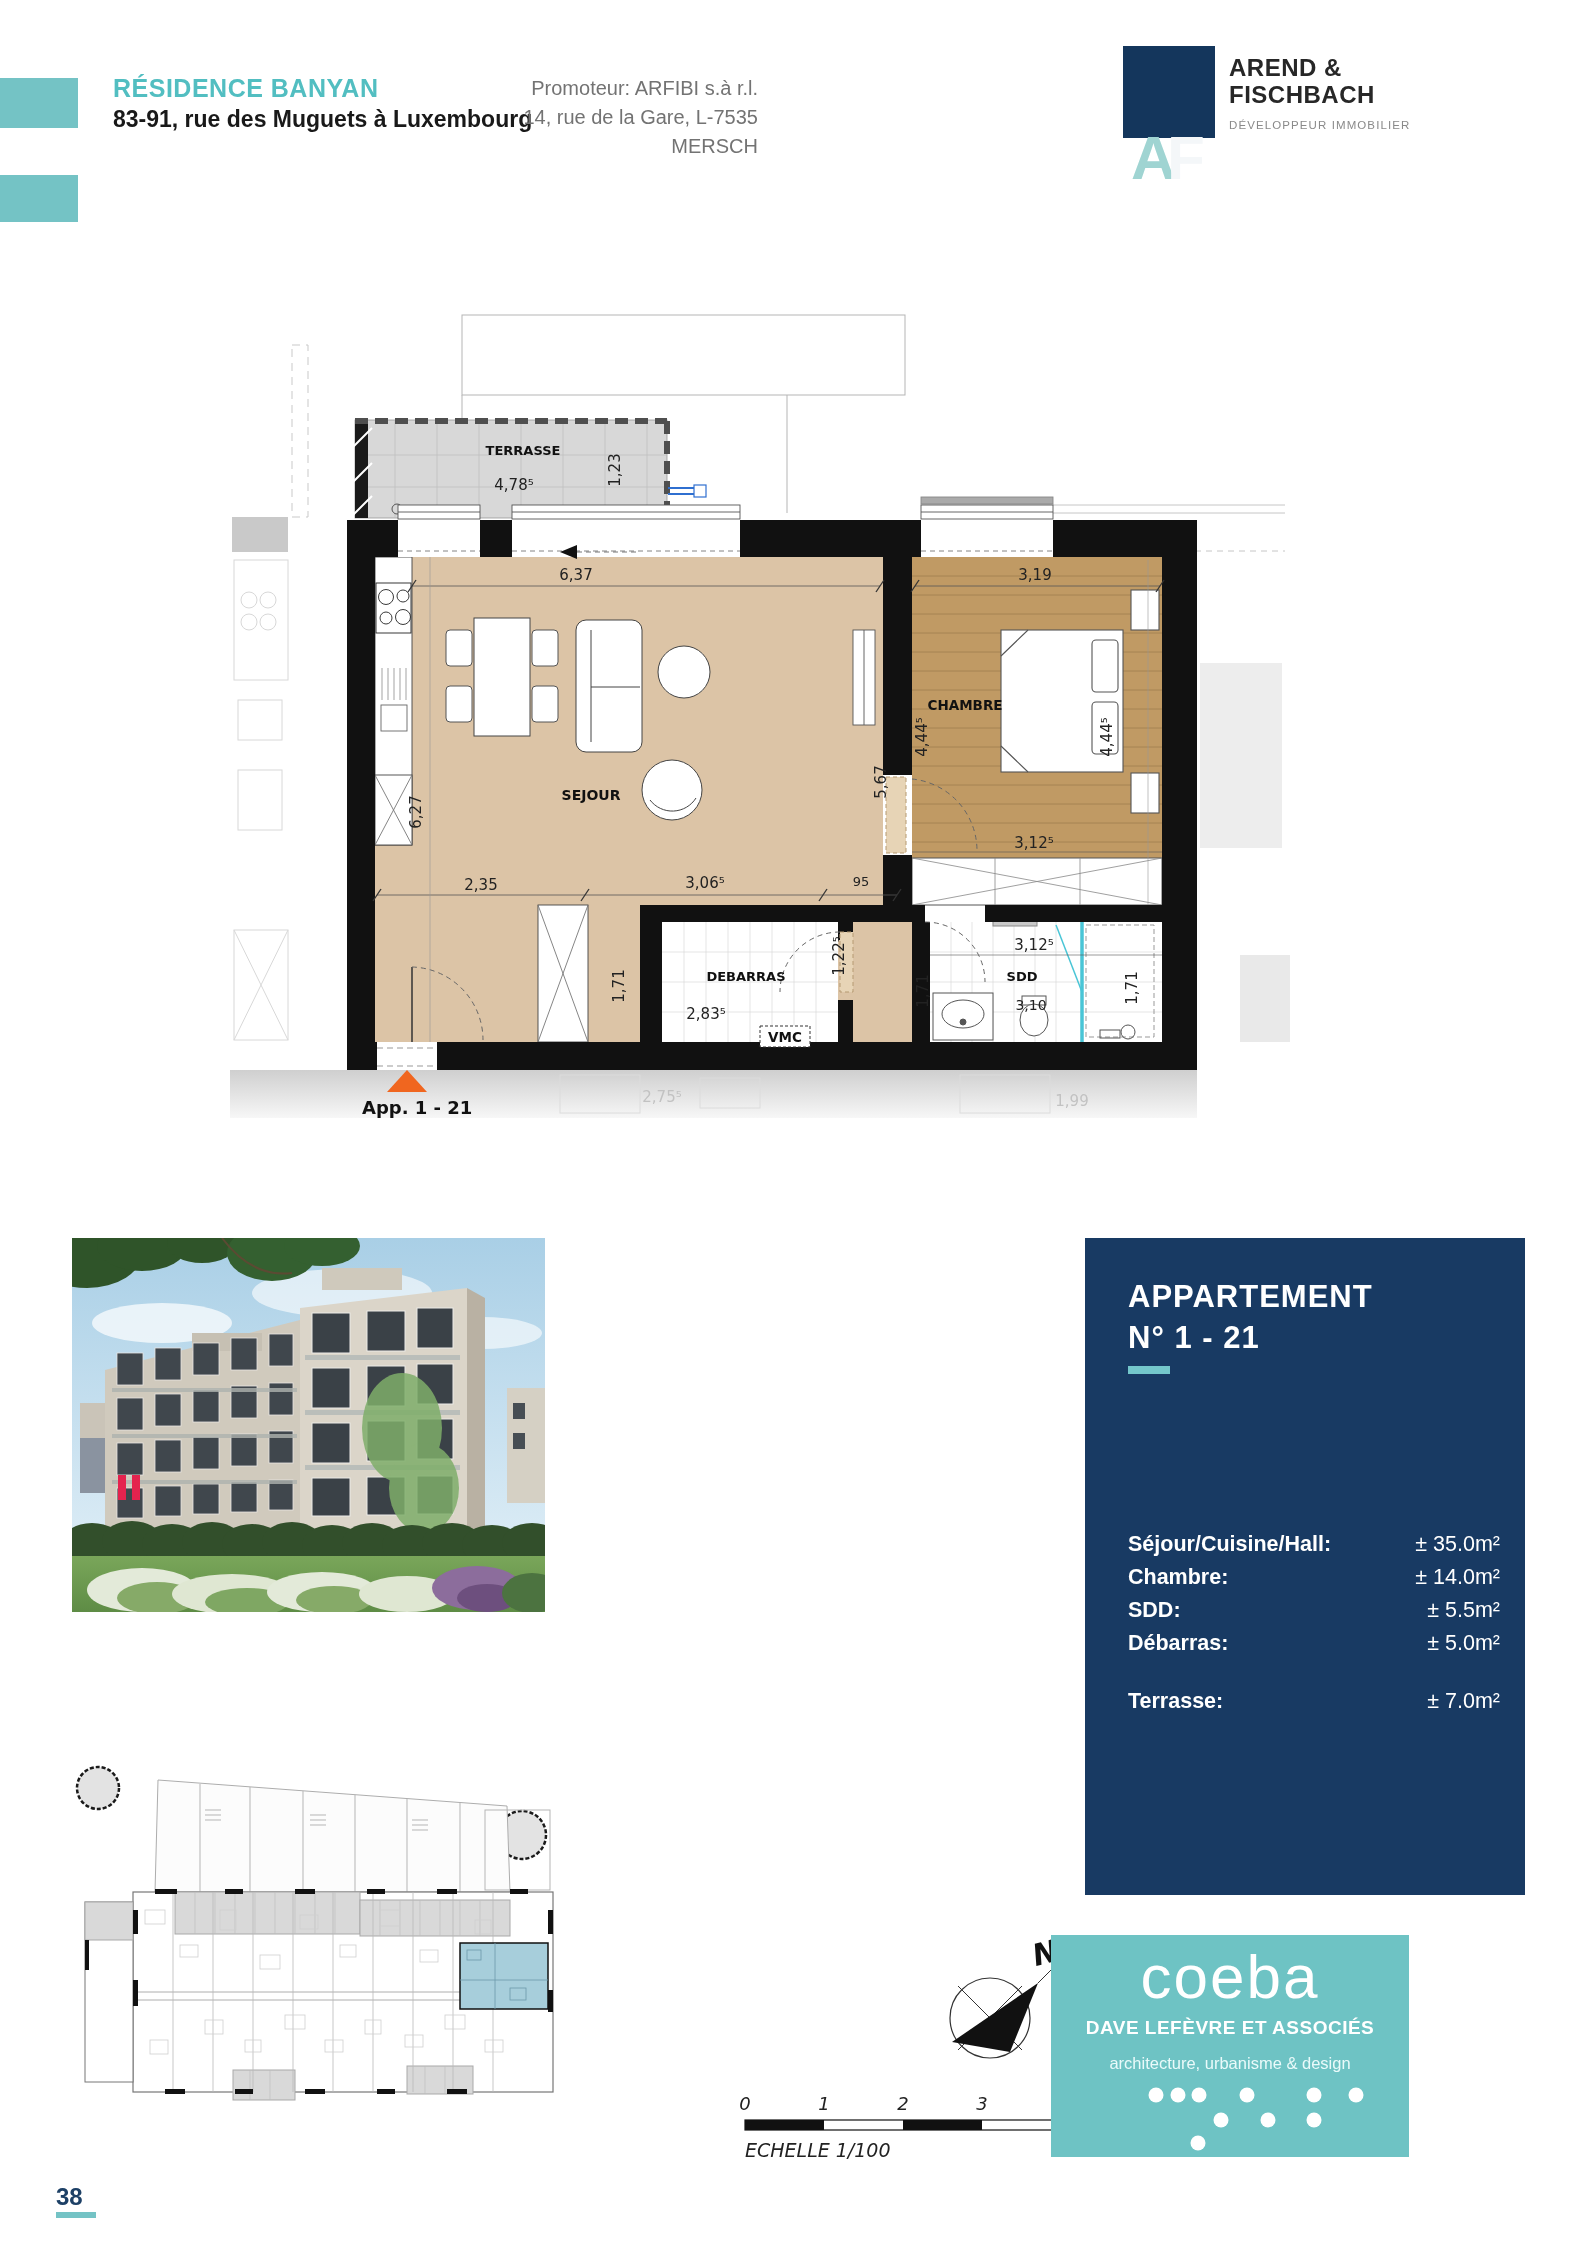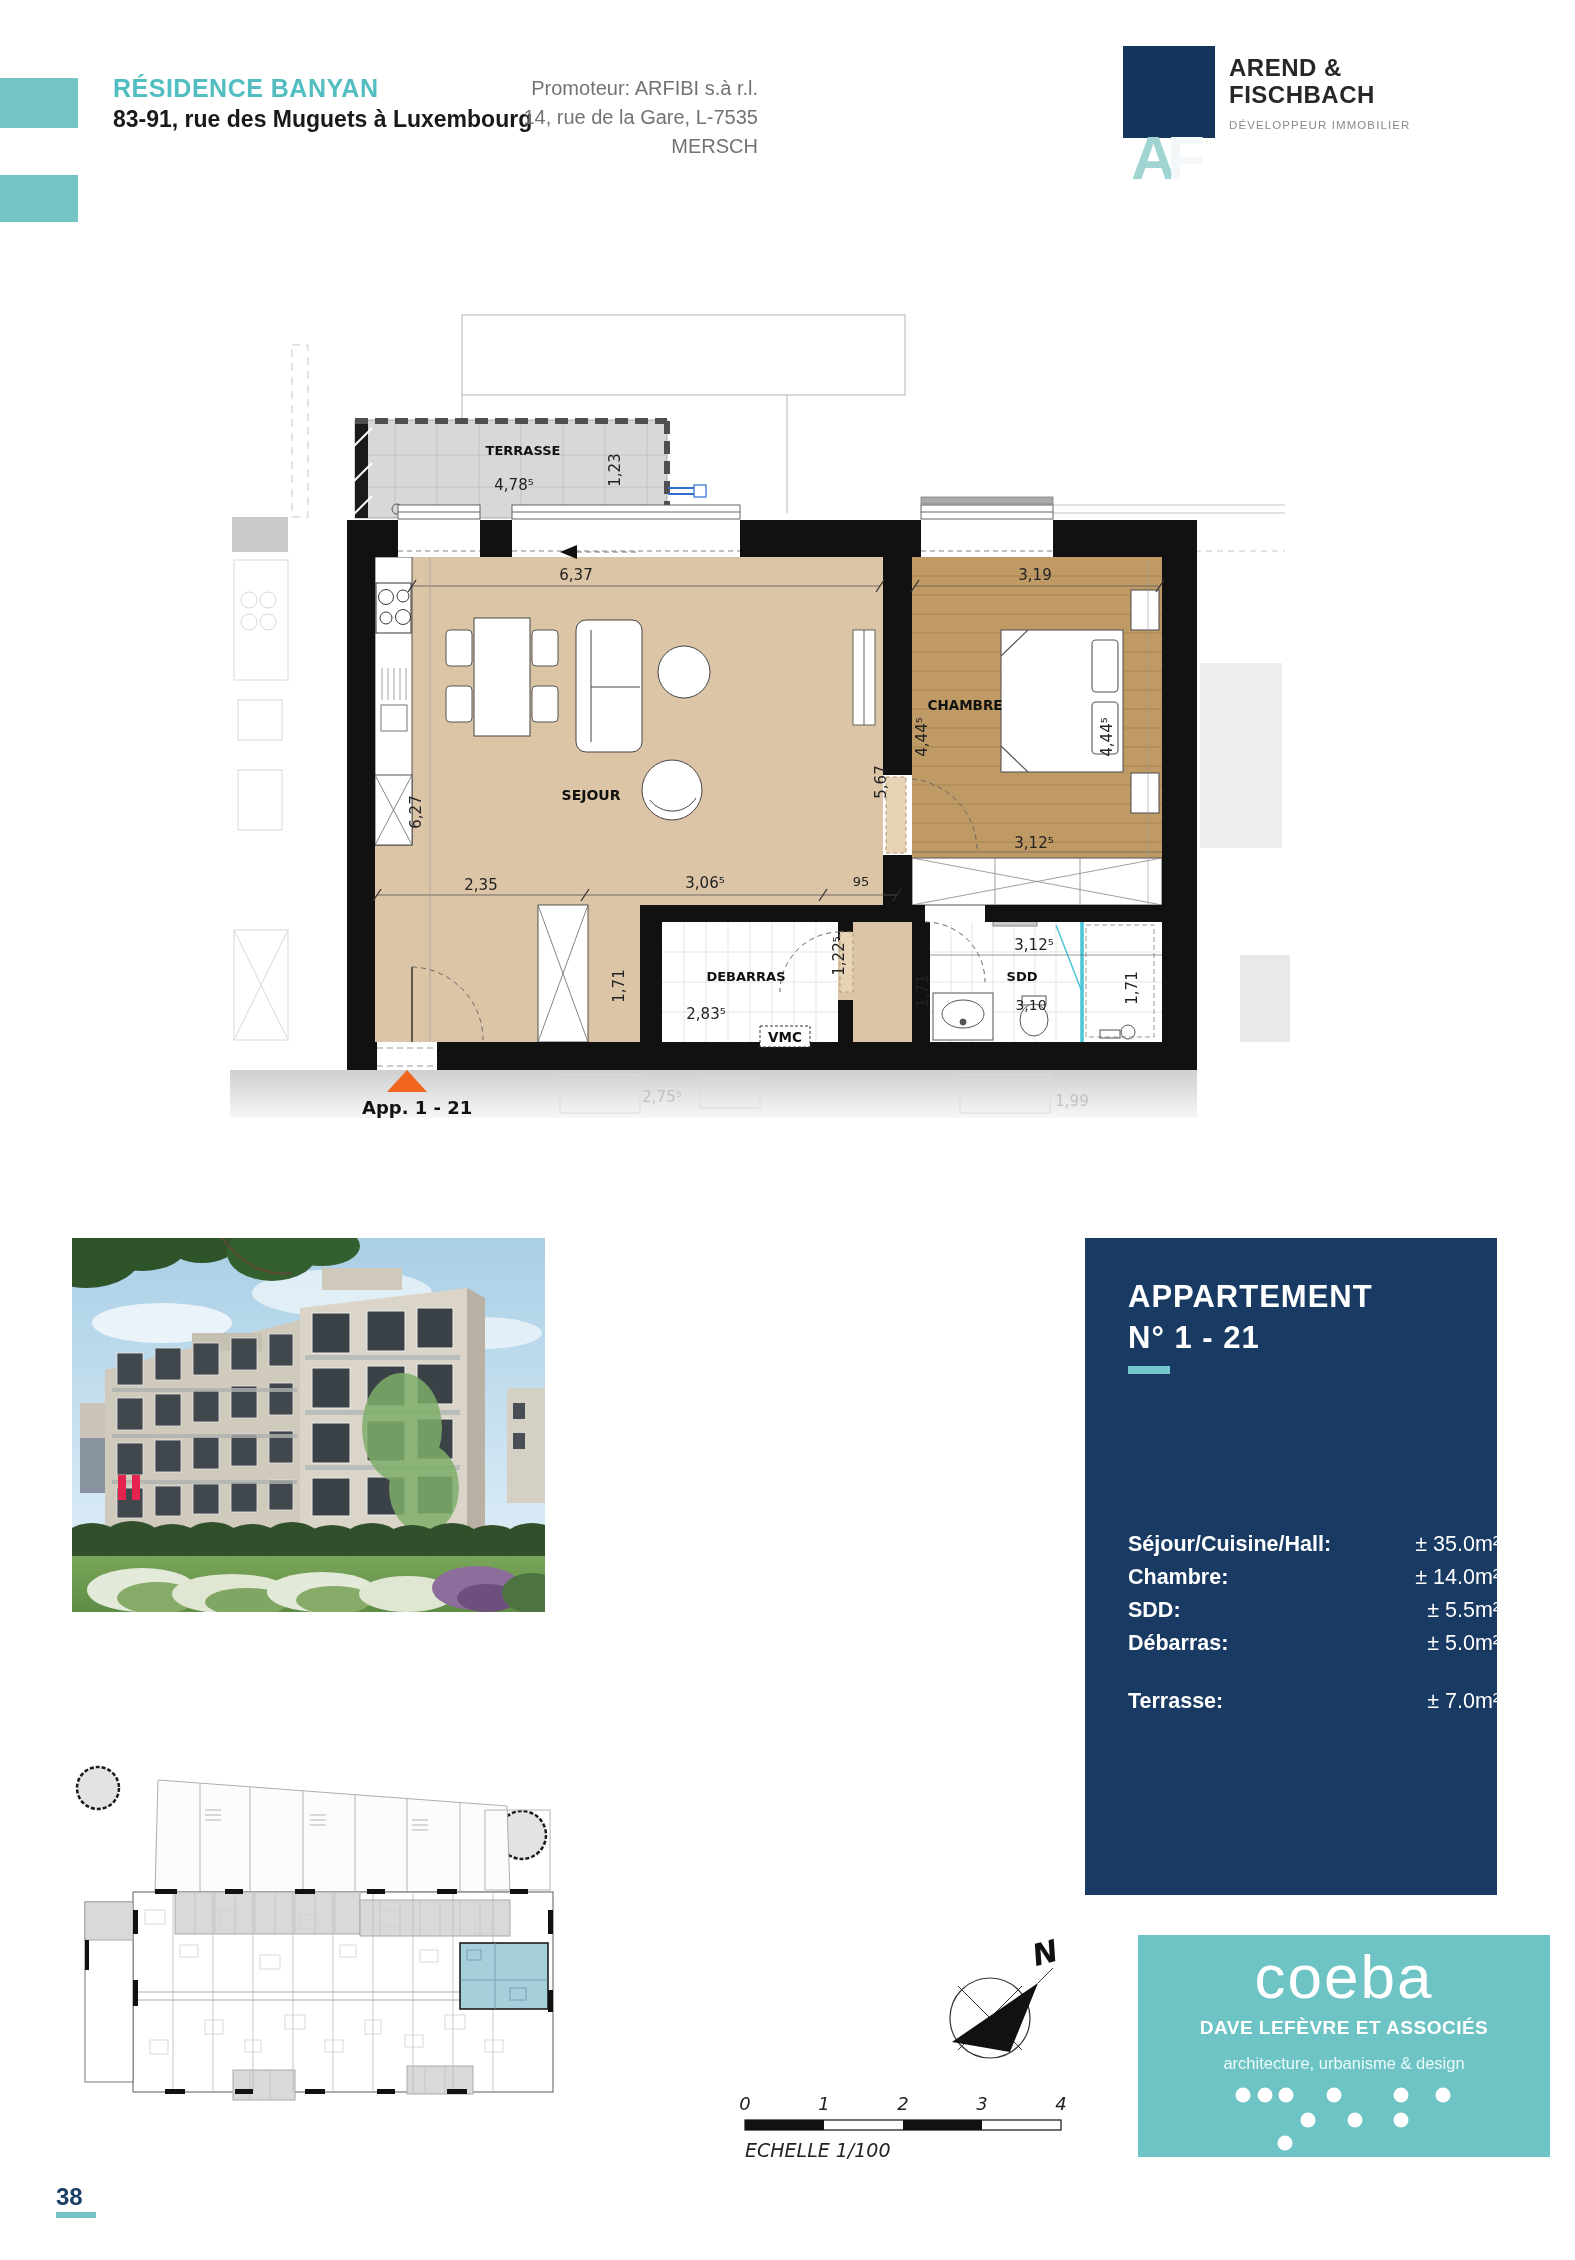--- a/index.html
+++ b/index.html
@@ -8,21 +8,21 @@
   .abs{position:absolute;}
   .accent{background:#74c3c5;}
   .proj-title{font-size:25px;font-weight:bold;color:#52bec1;letter-spacing:.5px;}
   .proj-addr{font-size:23px;font-weight:bold;color:#191919;}
   .promoter{font-size:20px;color:#737373;text-align:right;line-height:29px;}
   .af-square{width:92px;height:92px;background:#14365c;}
   .af-a{position:absolute;left:8px;top:76px;font-size:62px;font-weight:bold;color:#9fd4d2;font-family:"Liberation Sans",sans-serif;}
   .af-f{position:absolute;left:44px;top:76px;font-size:62px;font-weight:bold;color:#f4f7f9;}
   .af-name{font-size:24px;font-weight:bold;color:#272727;line-height:27px;letter-spacing:.5px;}
   .af-tag{font-size:11.5px;color:#8a8a8a;letter-spacing:1.1px;margin-top:11px;}
-  .panel{background:#183a63;color:#fff;}
+  .panel{background:#183a63;color:#fff;padding-left:28px;}
   .panel .title{font-size:31px;font-weight:bold;letter-spacing:1px;line-height:41px;}
   .panel .bar{width:42px;height:8px;background:#74c7cb;}
   .spec-row{font-size:23px;line-height:33px;}
   .spec-row b{color:#79c9cd;font-weight:bold;}
   .area-row{display:flex;justify-content:space-between;font-size:21.5px;line-height:33px;width:372px;}
   .area-row .lbl{font-weight:bold;}
   .coeba{background:#6ec3c4;color:#fff;text-align:center;}
   .coeba .brand{font-size:62px;letter-spacing:2px;font-weight:400;line-height:64px;}
   .coeba .sub{font-size:19px;font-weight:bold;letter-spacing:.5px;margin-top:8px;}
   .coeba .tag{font-size:16.5px;color:#eafafa;margin-top:15px;}
@@ -575,21 +575,21 @@
       <text x="168" y="28">2</text>
       <text x="247" y="28">3</text>
       <text x="326" y="28">4</text>
     </g>
     <rect x="10" y="38" width="316" height="10" fill="#fff" stroke="#111" stroke-width="1.2"></rect>
     <rect x="10" y="38" width="79" height="10" fill="#111"></rect>
     <rect x="168" y="38" width="79" height="10" fill="#111"></rect>
     <text x="10" y="75" style="font-size:19px;font-style:italic" fill="#222">ECHELLE  1/100</text>
   </svg>
 
-  <div class="abs coeba" style="left:1138px;top:1935px;width:412px;height:222px">
+  <div class="abs coeba" style="left:1051px;top:1935px;width:358px;height:222px">
     <div class="brand" style="margin-top:10px">coeba</div>
     <div class="sub">DAVE LEFÈVRE ET ASSOCIÉS</div>
     <div class="tag">architecture, urbanisme &amp; design</div>
     <svg width="412" height="75" viewBox="0 0 412 75" style="position:absolute;left:0;top:145px">
       <g fill="#fff">
         <circle cx="105" cy="15" r="7.5"></circle>
           <circle cx="127" cy="15" r="7.5"></circle>
           <circle cx="148" cy="15" r="7.5"></circle>
         <circle cx="196" cy="15" r="7.5"></circle>
           <circle cx="263" cy="15" r="7.5"></circle>

